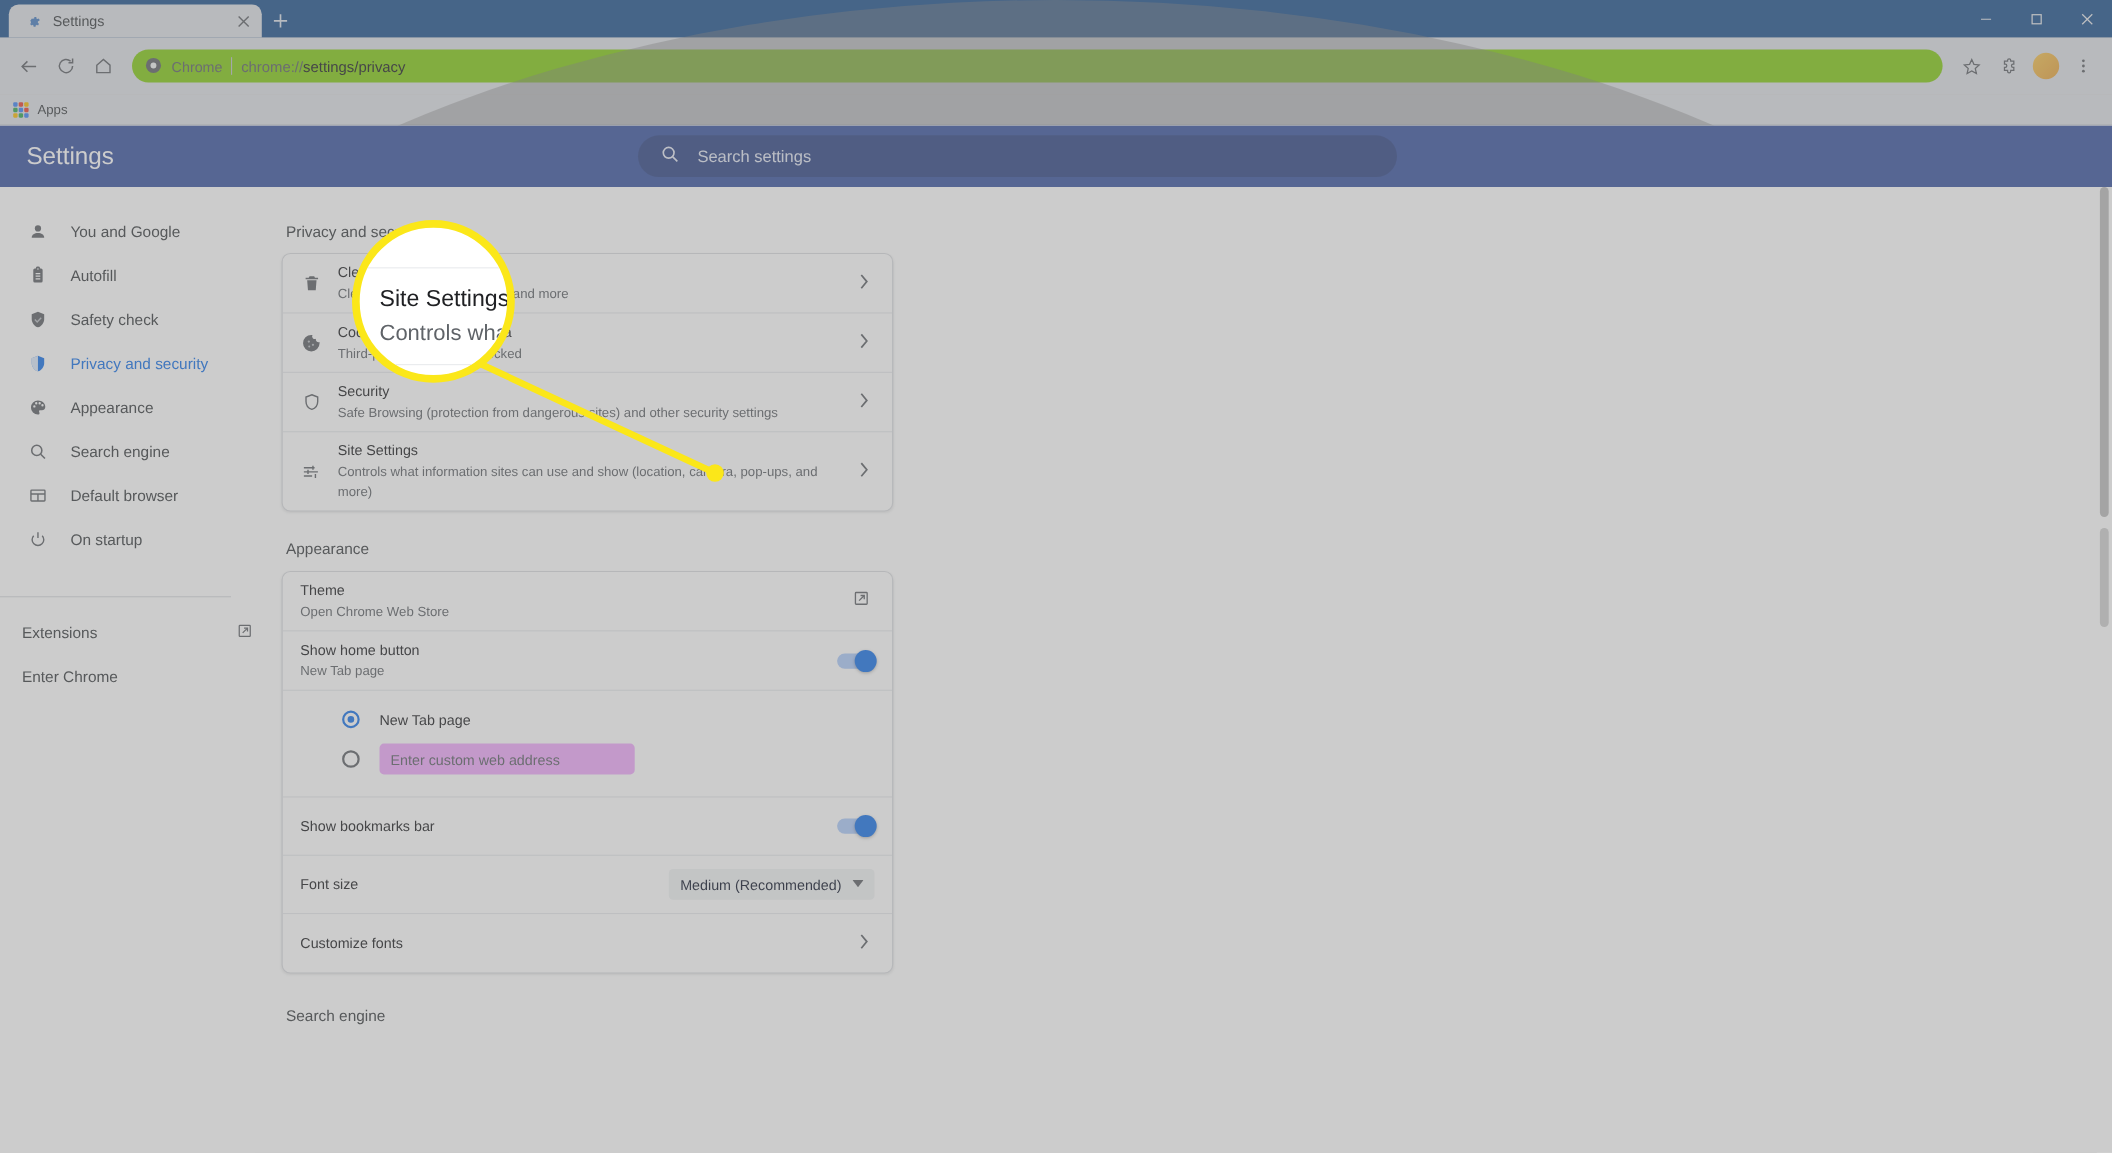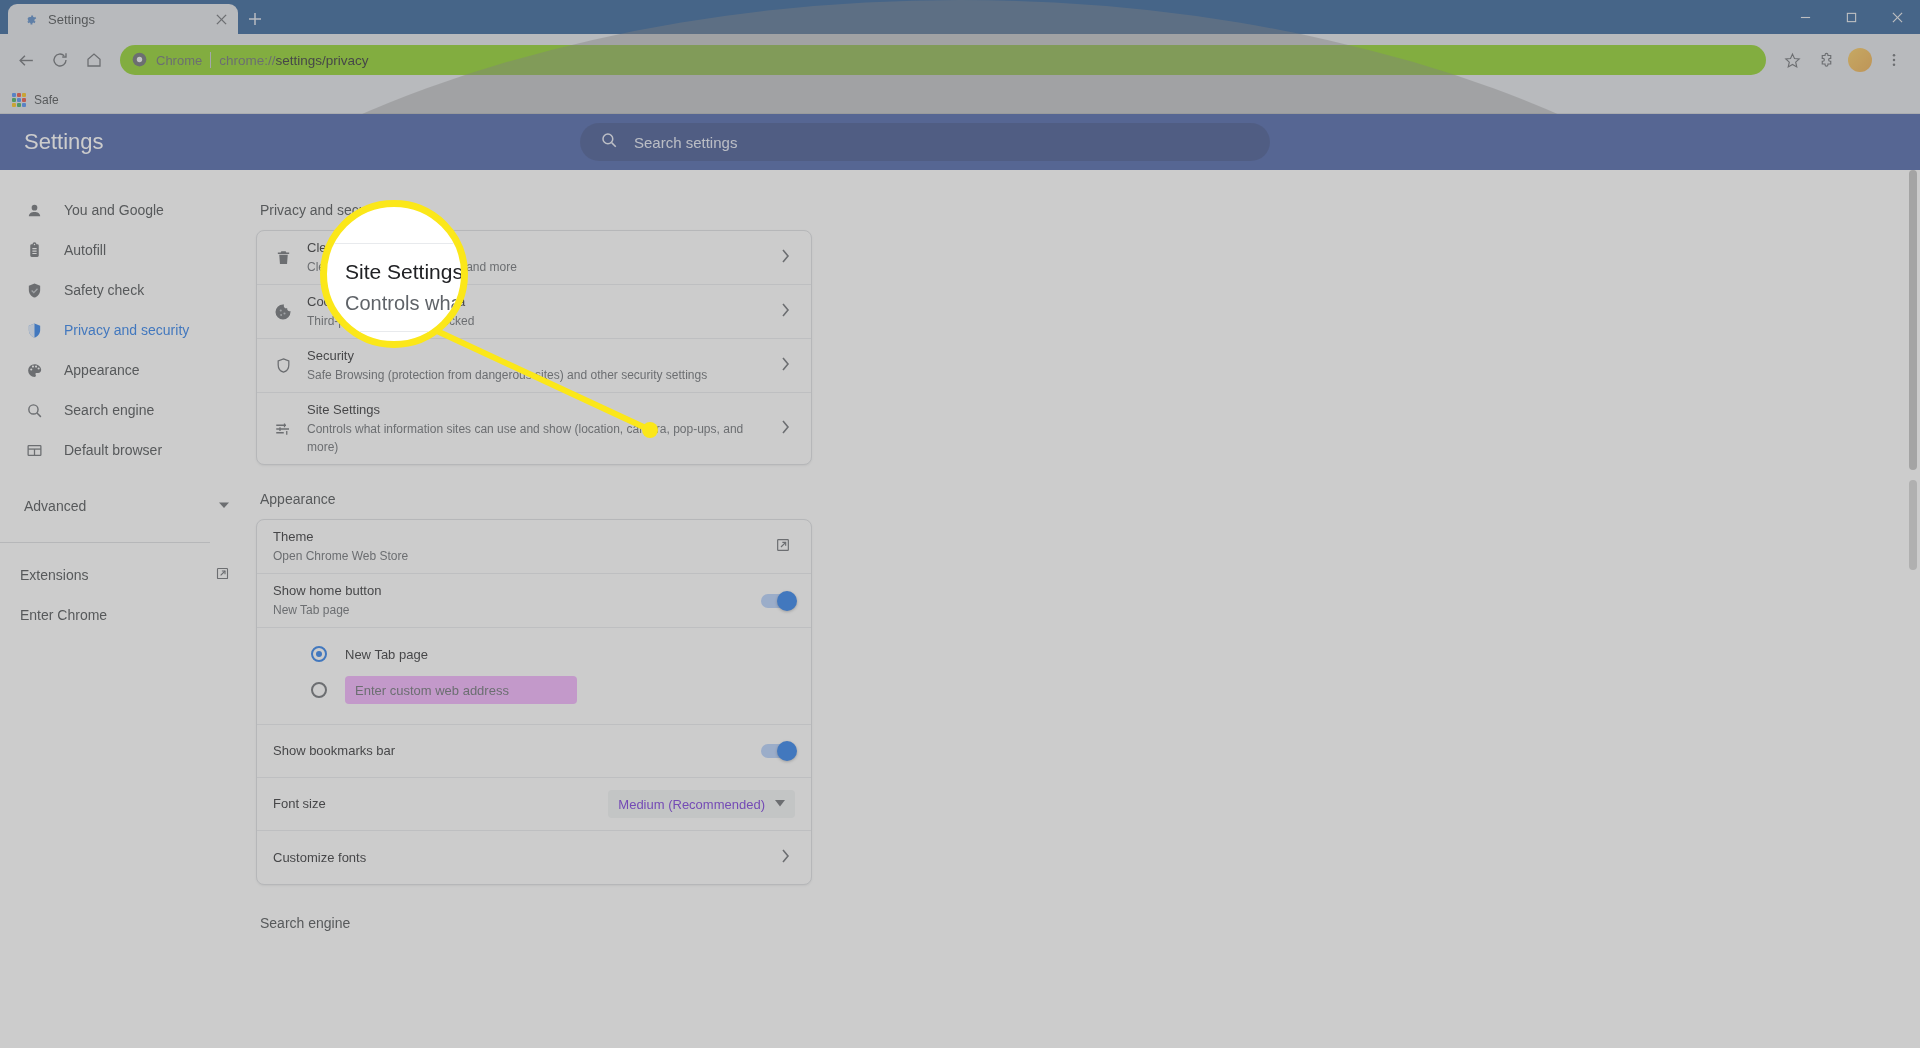--- a/index.html
+++ b/index.html
@@ -226,21 +226,21 @@
     font-size: 13px; color: #5f6368;
   }
 
   .select {
     height: 28px;
     min-width: 158px;
     background: #f1f3f4;
     border-radius: 4px;
     display: flex; align-items: center; justify-content: space-between;
     padding: 0 10px;
-    font-size: 13px; color: #6d28d9;
+    font-size: 13px; color: #0f172a;
     gap: 10px;
     flex: none;
   }
   .select .caret { color: #5f6368; font-size: 9px; }
 
   
   .scrollbar {
     position: absolute; right: 0; top: 56px;
     width: 14px; height: 878px;
     background: #ffffff;
@@ -393,21 +393,21 @@
     <i style="background:#4285f4"></i>
       <i style="background:#ea4335"></i>
       <i style="background:#fbbc05"></i>
     <i style="background:#34a853"></i>
       <i style="background:#4285f4"></i>
       <i style="background:#ea4335"></i>
     <i style="background:#fbbc05"></i>
       <i style="background:#34a853"></i>
       <i style="background:#4285f4"></i>
   </span>
-  <span class="bm-label">Safe</span>
+  <span class="bm-label">Apps</span>
 </div>
 
 <div class="page">
 
   <div class="settings-header">
     <div class="settings-title">Settings</div>
     <div class="search-box">
       <span class="ic">
         <svg width="18" height="18" viewBox="0 0 24 24" fill="none" stroke="#e6e9f5" stroke-width="2">
             <circle cx="10.5" cy="10.5" r="6.5"></circle>
@@ -484,31 +484,32 @@
         <span class="ni-icon">
           <svg width="17" height="17" viewBox="0 0 24 24" fill="none" stroke="currentColor" stroke-width="1.8">
               <rect x="3" y="5" width="18" height="14" rx="1"></rect>
               <line x1="3" y1="10" x2="21" y2="10"></line>
               <line x1="12" y1="10" x2="12" y2="19"></line>
             </svg>
         </span>
         <span class="lbl">Default browser</span>
       </div>
 
+      <div class="nav-item">
+        <span class="ni-icon">
+          <svg width="17" height="17" viewBox="0 0 24 24" fill="none" stroke="currentColor" stroke-width="1.8">
+              <path d="M6.5 7a7.5 7.5 0 1011 0"></path>
+              <line x1="12" y1="2.5" x2="12" y2="10"></line>
+            </svg>
+        </span>
+        <span class="lbl">On startup</span>
+      </div>
 
       <div style="height:16px"></div>
 
-      <div class="nav-item advanced">
-        <span class="lbl">Advanced</span>
-        <span>
-          <svg width="12" height="12" viewBox="0 0 12 12" fill="#5f6368">
-              <polygon points="1,3.5 11,3.5 6,9"></polygon>
-            </svg>
-        </span>
-      </div>
 
       <div class="nav-sep"></div>
 
       <div class="nav-plain">
         <span>Extensions</span>
         <span>
           <svg width="15" height="15" viewBox="0 0 24 24" fill="none" stroke="#5f6368" stroke-width="1.8">
               <rect x="4" y="4" width="16" height="16" rx="1"></rect>
               <line x1="9" y1="15" x2="16" y2="8"></line>
               <polyline points="11,8 16,8 16,13"></polyline>

